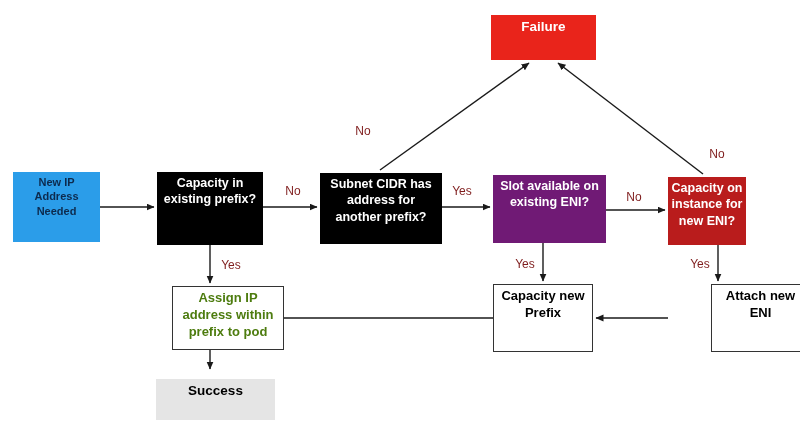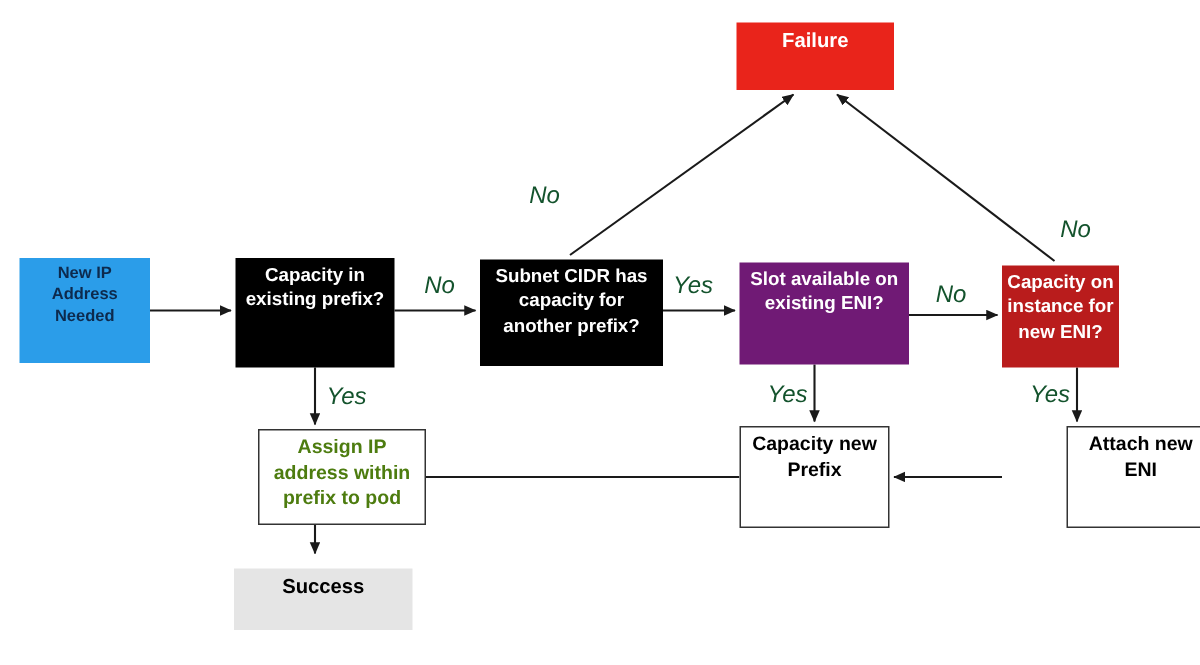--- a/index.html
+++ b/index.html
@@ -40,25 +40,24 @@
     background: #ffffff;
     color: #000000;
     border: 1.5px solid #333333;
     font-size: 13px;
   }
   .node.terminal {
     font-size: 13.5px;
   }
   .edge-label {
     position: absolute;
-    font-size: 16px;
-    color: #14532d;
+    font-size: 12px;
+    color: #7f1d1d;
     transform: translate(-50%, -50%);
     white-space: nowrap;
-    font-style: italic;
   }
 </style>
 </head>
 <body>
 
 <div class="canvas">
 
   <svg class="edges" viewBox="0 0 800 443" aria-hidden="true">
     <defs>
       <marker id="arrow" markerWidth="10" markerHeight="10" refX="7.5" refY="3.5" orient="auto" markerUnits="userSpaceOnUse">
@@ -83,21 +82,21 @@
 
   <div class="node terminal" style="left: 13px; top: 172px; width: 87px; height: 70px; font-size: 11px; background: rgb(43, 157, 233); color: rgb(13, 42, 77);">
     <span>New IP Address Needed</span>
   </div>
 
   <div class="node decision" style="left: 157px; top: 172px; width: 106px; height: 73px; background: rgb(0, 0, 0); color: rgb(255, 255, 255);">
     <span>Capacity in existing prefix?</span>
   </div>
 
   <div class="node decision" style="left: 320px; top: 173px; width: 122px; height: 71px; background: rgb(0, 0, 0); color: rgb(255, 255, 255);">
-    <span>Subnet CIDR has capacity for another prefix?</span>
+    <span>Subnet CIDR has address for another prefix?</span>
   </div>
 
   <div class="node decision" style="left: 493px; top: 175px; width: 113px; height: 68px; background: #701a75; color: rgb(255, 255, 255);">
     <span>Slot available on existing ENI?</span>
   </div>
 
   <div class="node decision" style="left: 668px; top: 177px; width: 78px; height: 68px; background: #b91c1c; color: rgb(255, 255, 255);">
     <span>Capacity on instance for new ENI?</span>
   </div>
 

